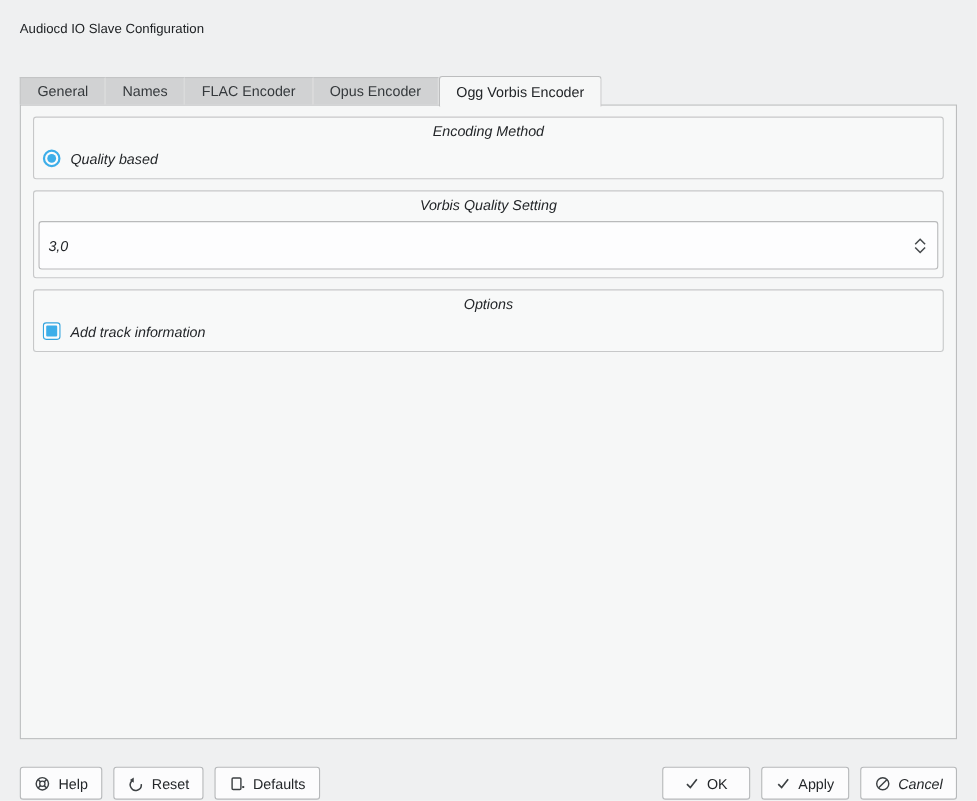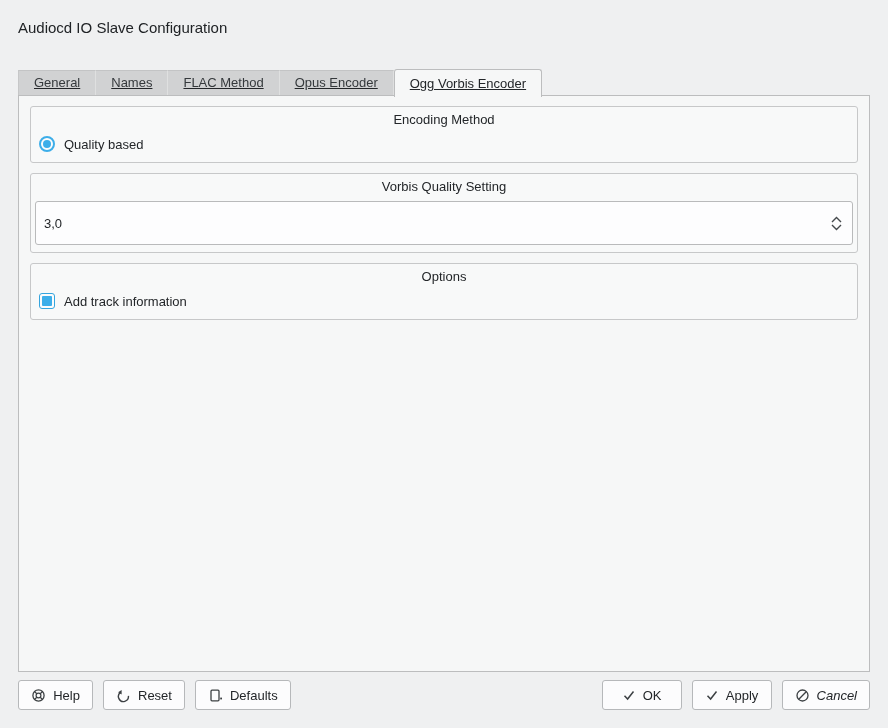--- a/index.html
+++ b/index.html
@@ -5,45 +5,45 @@
   html,body{margin:0;padding:0;}
   body{
     width:888px;height:728px;position:relative;overflow:hidden;
     background:#eff0f1;
     font-family:"Liberation Sans","DejaVu Sans",sans-serif;
     color:#232629;font-size:13px;
     -webkit-font-smoothing:antialiased;
   }
   .window-title{
     position:absolute;left:18px;top:19px;
-    font-size:15px;font-weight:500;color:#202326;
+    font-size:12px;font-weight:500;color:#202326;
   }
   
   .tabbar{
     position:absolute;left:18px;top:68px;height:28px;
-    display:flex;align-items:flex-end;z-index:3;text-decoration:underline;
+    display:flex;align-items:flex-end;z-index:3;
   }
   .tab{
     height:25px;line-height:24px;padding:0 15px;margin-bottom:1px;
     background:#d1d2d3;color:#35393c;
     border-top:1px solid #c3c4c5;border-right:1px solid #dfe0e0;
     box-sizing:border-box;cursor:default;white-space:nowrap;
   }
   .tab:first-child{border-left:1px solid #c6c7c8;}
   .tab.active{
     height:28px;line-height:27px;margin-bottom:-1px;
     background:#f6f7f7;color:#232629;
     border:1px solid #bcbdbe;border-bottom:none;
     border-radius:3px 3px 0 0;position:relative;z-index:4;
   }
   
   .pane{
     position:absolute;left:18px;top:95px;width:852px;height:577px;
     box-sizing:border-box;background:#f6f7f7;
-    border:1px solid #bcbdbe;z-index:1;
+    border:1px solid #bcbdbe;z-index:1;font-style:italic;
   }
   .groupbox{
     margin:10px 11px 10px 11px;
     border:1px solid #c7c8c9;border-radius:3px;
     background:#f8f9f9;
   }
   .gb-title{
     text-align:center;padding-top:5px;height:19px;color:#232629;
   }
   .control-row{display:flex;align-items:center;padding:5px 8px 10px 8px;gap:11px;}
@@ -75,21 +75,21 @@
     margin:3px 4px 7px 4px;height:44px;
     background:#fdfdfe;border:1px solid #b9babb;border-radius:3px;
   }
   .spin-value{flex:1;padding-left:8px;color:#232629;}
   .spin-buttons{
     width:24px;display:flex;flex-direction:column;align-items:center;
     justify-content:center;gap:1px;padding-right:4px;
   }
   
   .footer{
-    position:absolute;left:18px;right:18px;bottom:18px;
+    position:absolute;left:18px;right:18px;bottom:1px;
     display:flex;justify-content:space-between;
   }
   .btn-group{display:flex;gap:10px;}
   .btn{
     height:30px;box-sizing:border-box;
     display:inline-flex;align-items:center;justify-content:center;gap:7px;
     padding:0 12px;background:#fcfcfd;
     border:1px solid #b6b8ba;border-radius:3px;
     font-size:13px;color:#232629;cursor:default;
   }
@@ -99,21 +99,21 @@
   .icon{display:inline-flex;align-items:center;justify-content:center;}
 </style>
 </head>
 <body>
 
 <div class="window-title">Audiocd IO Slave Configuration</div>
 
 <div class="tabbar">
   <div class="tab">General</div>
   <div class="tab">Names</div>
-  <div class="tab">FLAC Method</div>
+  <div class="tab">FLAC Encoder</div>
   <div class="tab">Opus Encoder</div>
   <div class="tab active">Ogg Vorbis Encoder</div>
 </div>
 
 <div class="pane">
 
   <div class="groupbox">
     <div class="gb-title">Encoding Method</div>
     <div class="control-row">
       <div class="opt">

